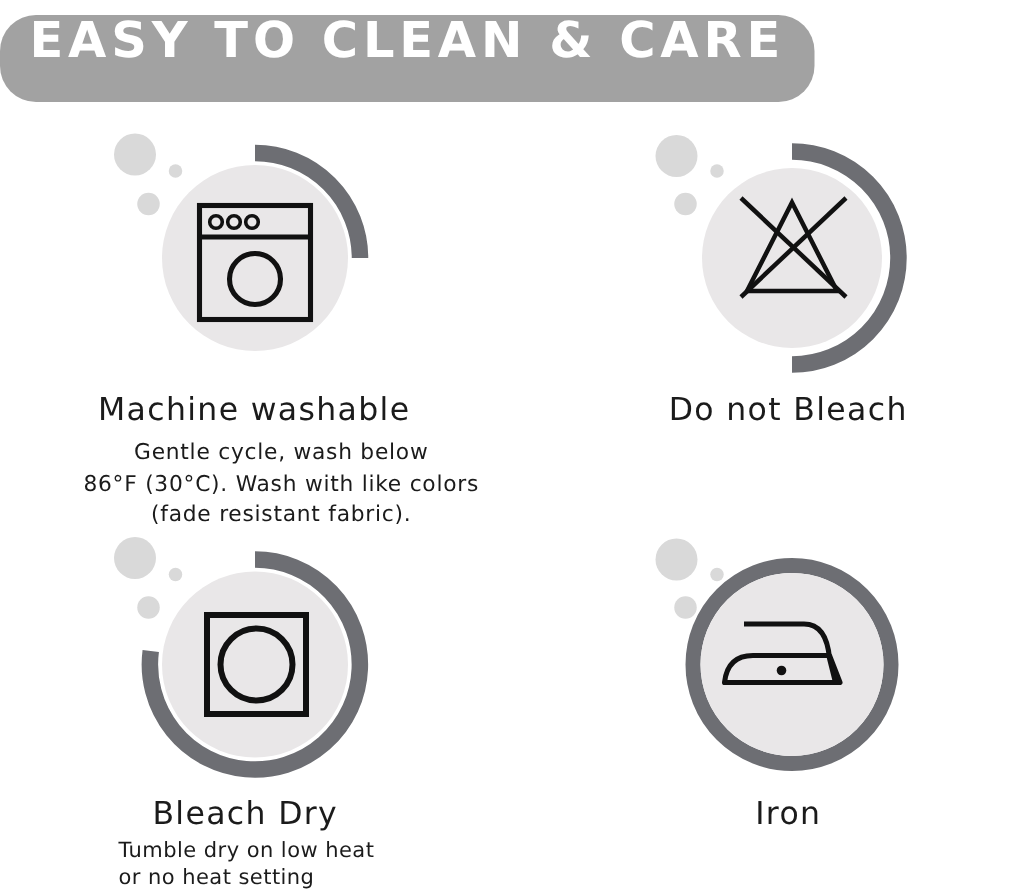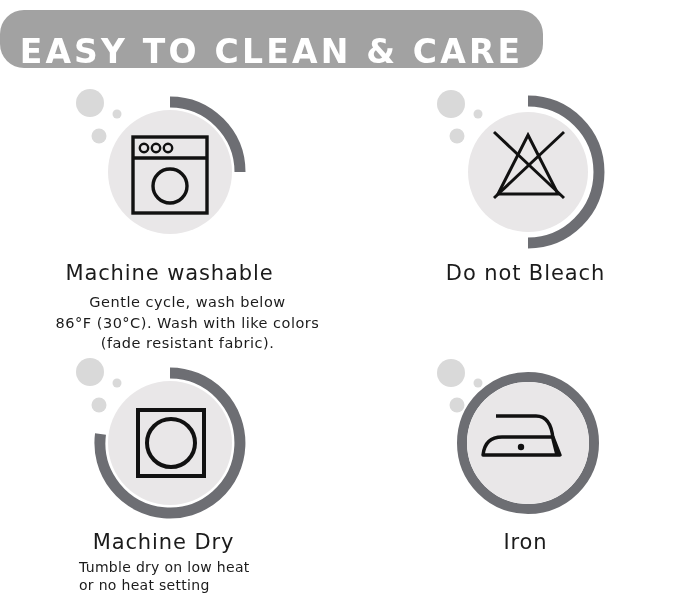--- a/index.html
+++ b/index.html
@@ -23,21 +23,21 @@
 
   
   .header-band {
     position: absolute;
     left: 0;
     top: 10px;
     width: 543px;
     height: 58px;
     background: #a2a2a2;
     display: flex;
-    align-items: flex-end;
+    align-items: flex-start;
     justify-content: center;
     border-radius: 24px;
   }
   .header-title {
     color: #ffffff;
     font-size: 33px;
     font-weight: bold;
     letter-spacing: 3.2px;
     line-height: 1;
     white-space: nowrap;
@@ -201,21 +201,21 @@
             <path d="M 100 22 A 70 70 0 1 1 30.5 83" fill="none" stroke="#6d6e73" stroke-width="11"></path>
 
             <g fill="none" stroke="#111111" stroke-width="4">
               <rect x="68" y="59" width="66" height="66"></rect>
               <circle cx="101" cy="92" r="24"></circle>
             </g>
           </svg>
         </div>
       </div>
       <div class="card-text">
-        <p class="card-title title-offset-left">Machine Dry</p>
+        <p class="card-title title-offset-left">Bleach Dry</p>
         <p class="card-desc align-left">Tumble dry on low heat
 or no heat setting</p>
       </div>
     </div>
 
     <div class="card card-r1 card-c1">
       <div class="icon-wrap">
         <div class="icon-stage">
           <svg width="200" height="175" viewBox="0 0 200 175" xmlns="http://www.w3.org/2000/svg">
 

